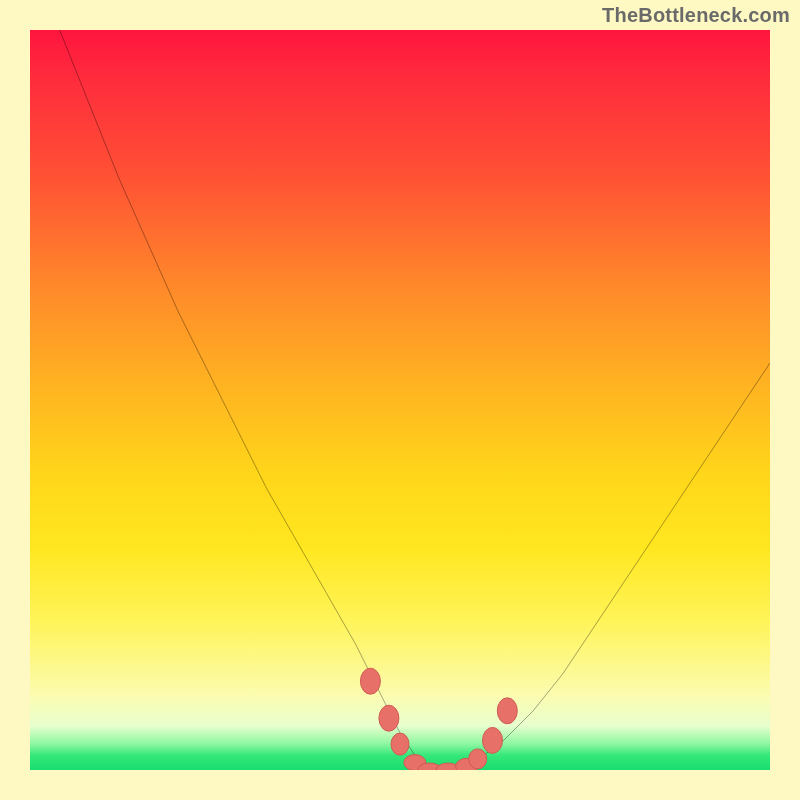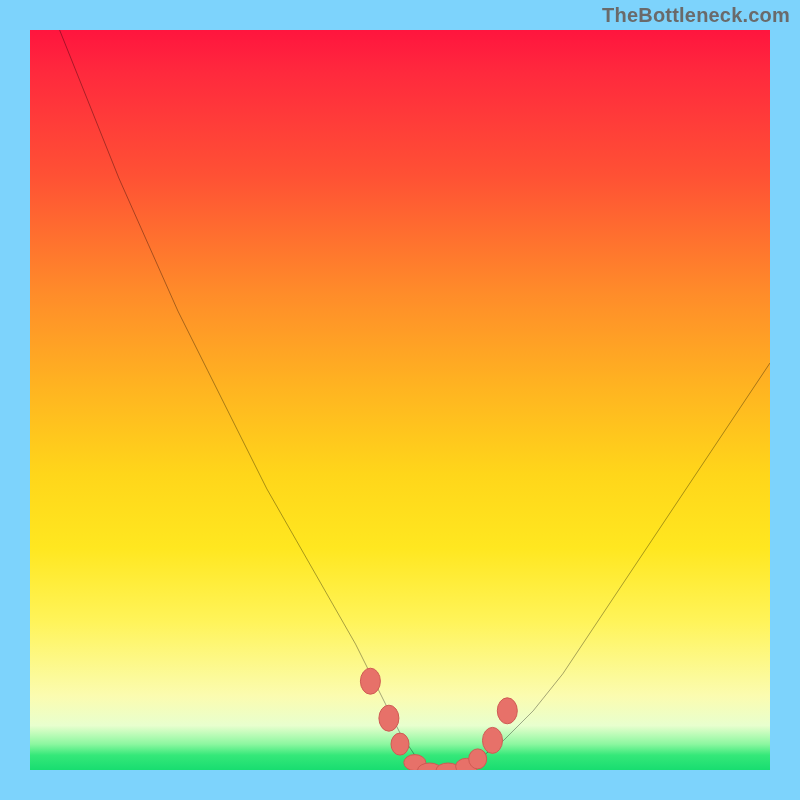--- a/index.html
+++ b/index.html
@@ -7,21 +7,21 @@
     padding: 0;
     width: 800px;
     height: 800px;
     background: #000;
     overflow: hidden;
     font-family: Arial, Helvetica, sans-serif;
   }
   .frame {
     position: absolute;
     inset: 0;
-    background: #7dd3fc;
+    background: #fef9c3;
   }
   .plot-area {
     position: absolute;
     left: 30px;
     top: 30px;
     width: 740px;
     height: 740px;
     overflow: hidden;
   }
   .gradient {

